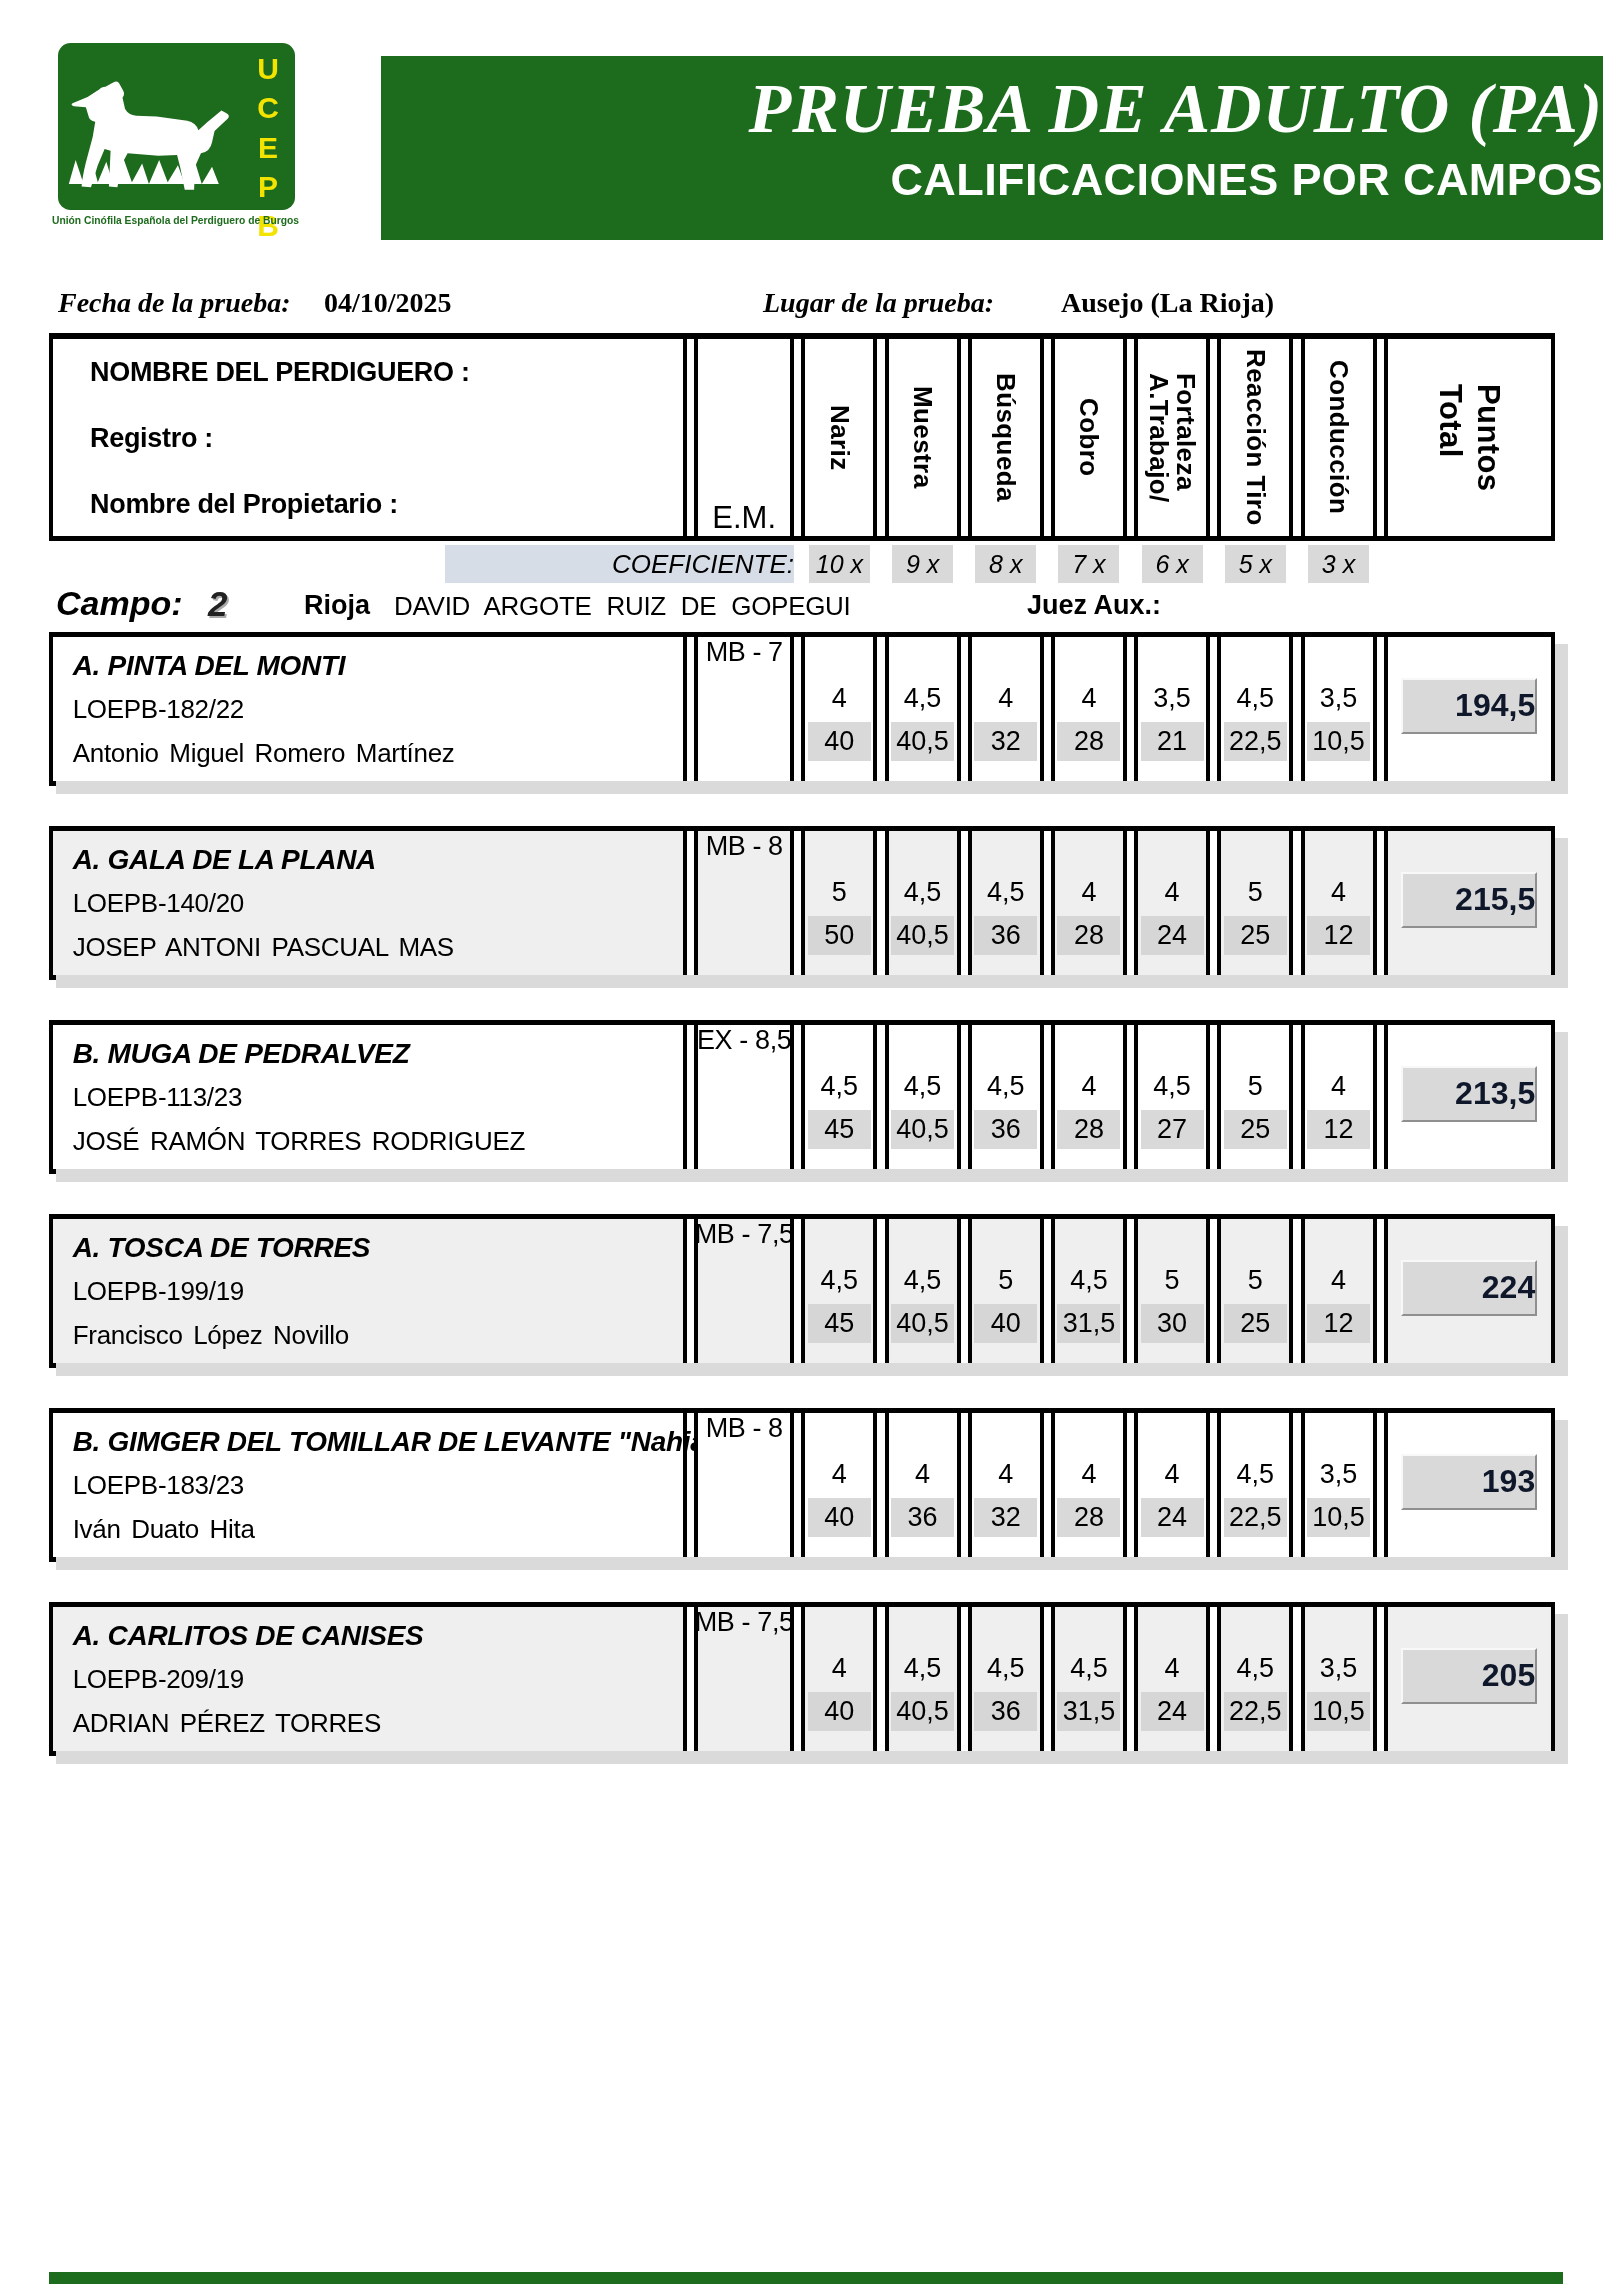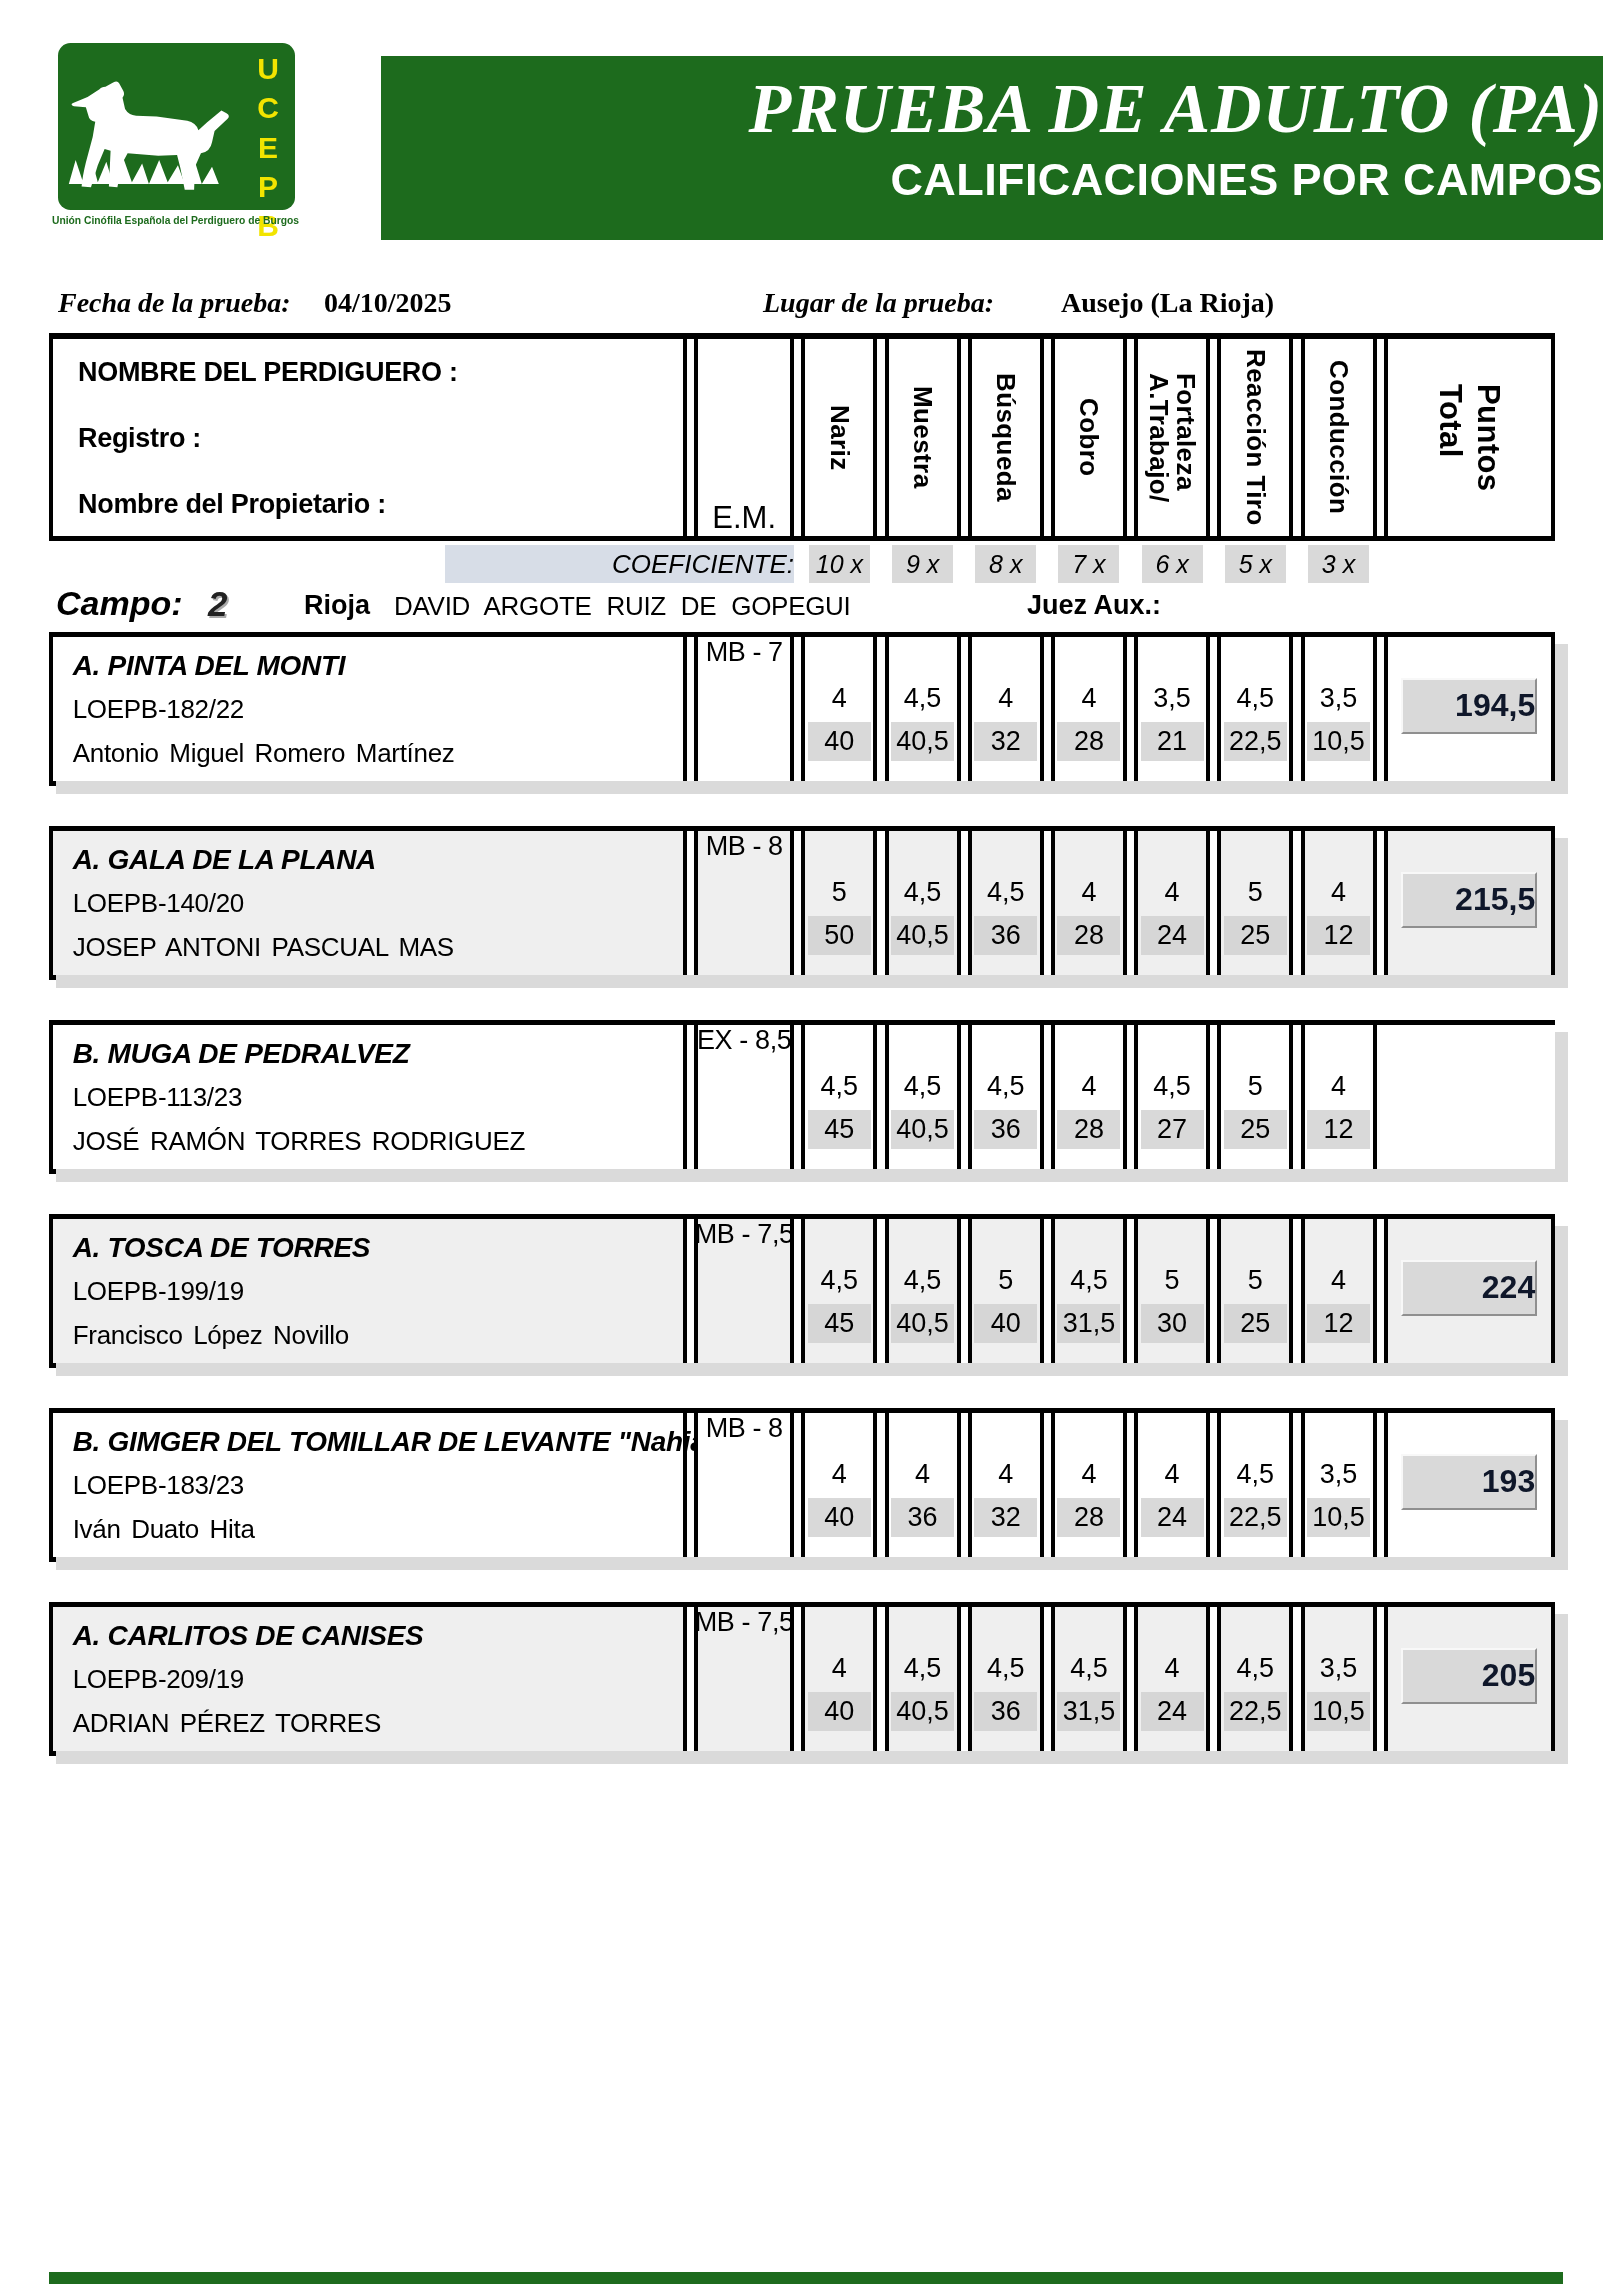--- a/index.html
+++ b/index.html
@@ -34,21 +34,21 @@
 
   
   :root { --green:#1d6b1d; --yellow:#f2e400; --boxgray:#d9d9d9; --altrow:#efefef; --shadow:#dadada; }
   .w-name { width:638px; } .w-em { width:100px; } .w-score { width:76px; } .w-total { width:171px; }
 
   .hdr-row { position:absolute; left:49px; top:333px; width:1506px; height:208px;
           display:flex; gap:7.2px; border-top:6.3px solid #000; border-bottom:5.4px solid #000; }
   .hdr-cell { border-left:4.5px solid #000; border-right:4.5px solid #000; background:#fff;
           display:flex; align-items:center; justify-content:center; }
   .hdr-name { flex-direction:column; align-items:flex-start; justify-content:space-between;
-          padding:18px 0 16px 25px; font-weight:bold; font-size:27px; letter-spacing:-0.3px; }
+          padding:18px 0 16px 37px; font-weight:bold; font-size:27px; letter-spacing:-0.3px; }
   .hdr-em { font-weight:normal; font-size:31px;align-items:flex-end; }
   .vtext { writing-mode:vertical-lr; white-space:pre-line; font-weight:bold; font-size:26px;
           line-height:27px; letter-spacing:0.4px; }
   .vtext-total { font-size:31px; line-height:38px; }
 
   .coef-row { position:absolute; left:49px; top:545px; width:1506px; height:39px; display:flex; gap:7.2px; }
   .coef-strip { position:absolute; left:396px; top:0; width:349px; height:38px; background:#d7dde7;
           font-style:italic; font-size:26px; line-height:38px; text-align:right; }
   .coef-cell { display:flex; align-items:flex-start; justify-content:center; }
   .coef-box { width:61px; height:38px; background:var(--boxgray); font-style:italic; font-size:25px;
@@ -304,20 +304,23 @@
       <div class="score-weight">27</div>
     </div>
     <div class="cell cell-score w-score">
       <span class="score-raw">5</span>
       <div class="score-weight">25</div>
     </div>
     <div class="cell cell-score w-score">
       <span class="score-raw">4</span>
       <div class="score-weight">12</div>
     </div>
+    <div class="cell cell-total w-total">
+      <div class="total-box">213,5</div>
+    </div>
   </div>
       <div class="entry">
     <div class="cell cell-name w-name">
       <span class="dog-name">A. TOSCA DE TORRES</span>
       <span class="dog-reg">LOEPB-199/19</span>
       <span class="dog-owner">Francisco  López  Novillo</span>
     </div>
     <div class="cell cell-em w-em">
       <span>MB - 7,5</span>
     </div>

